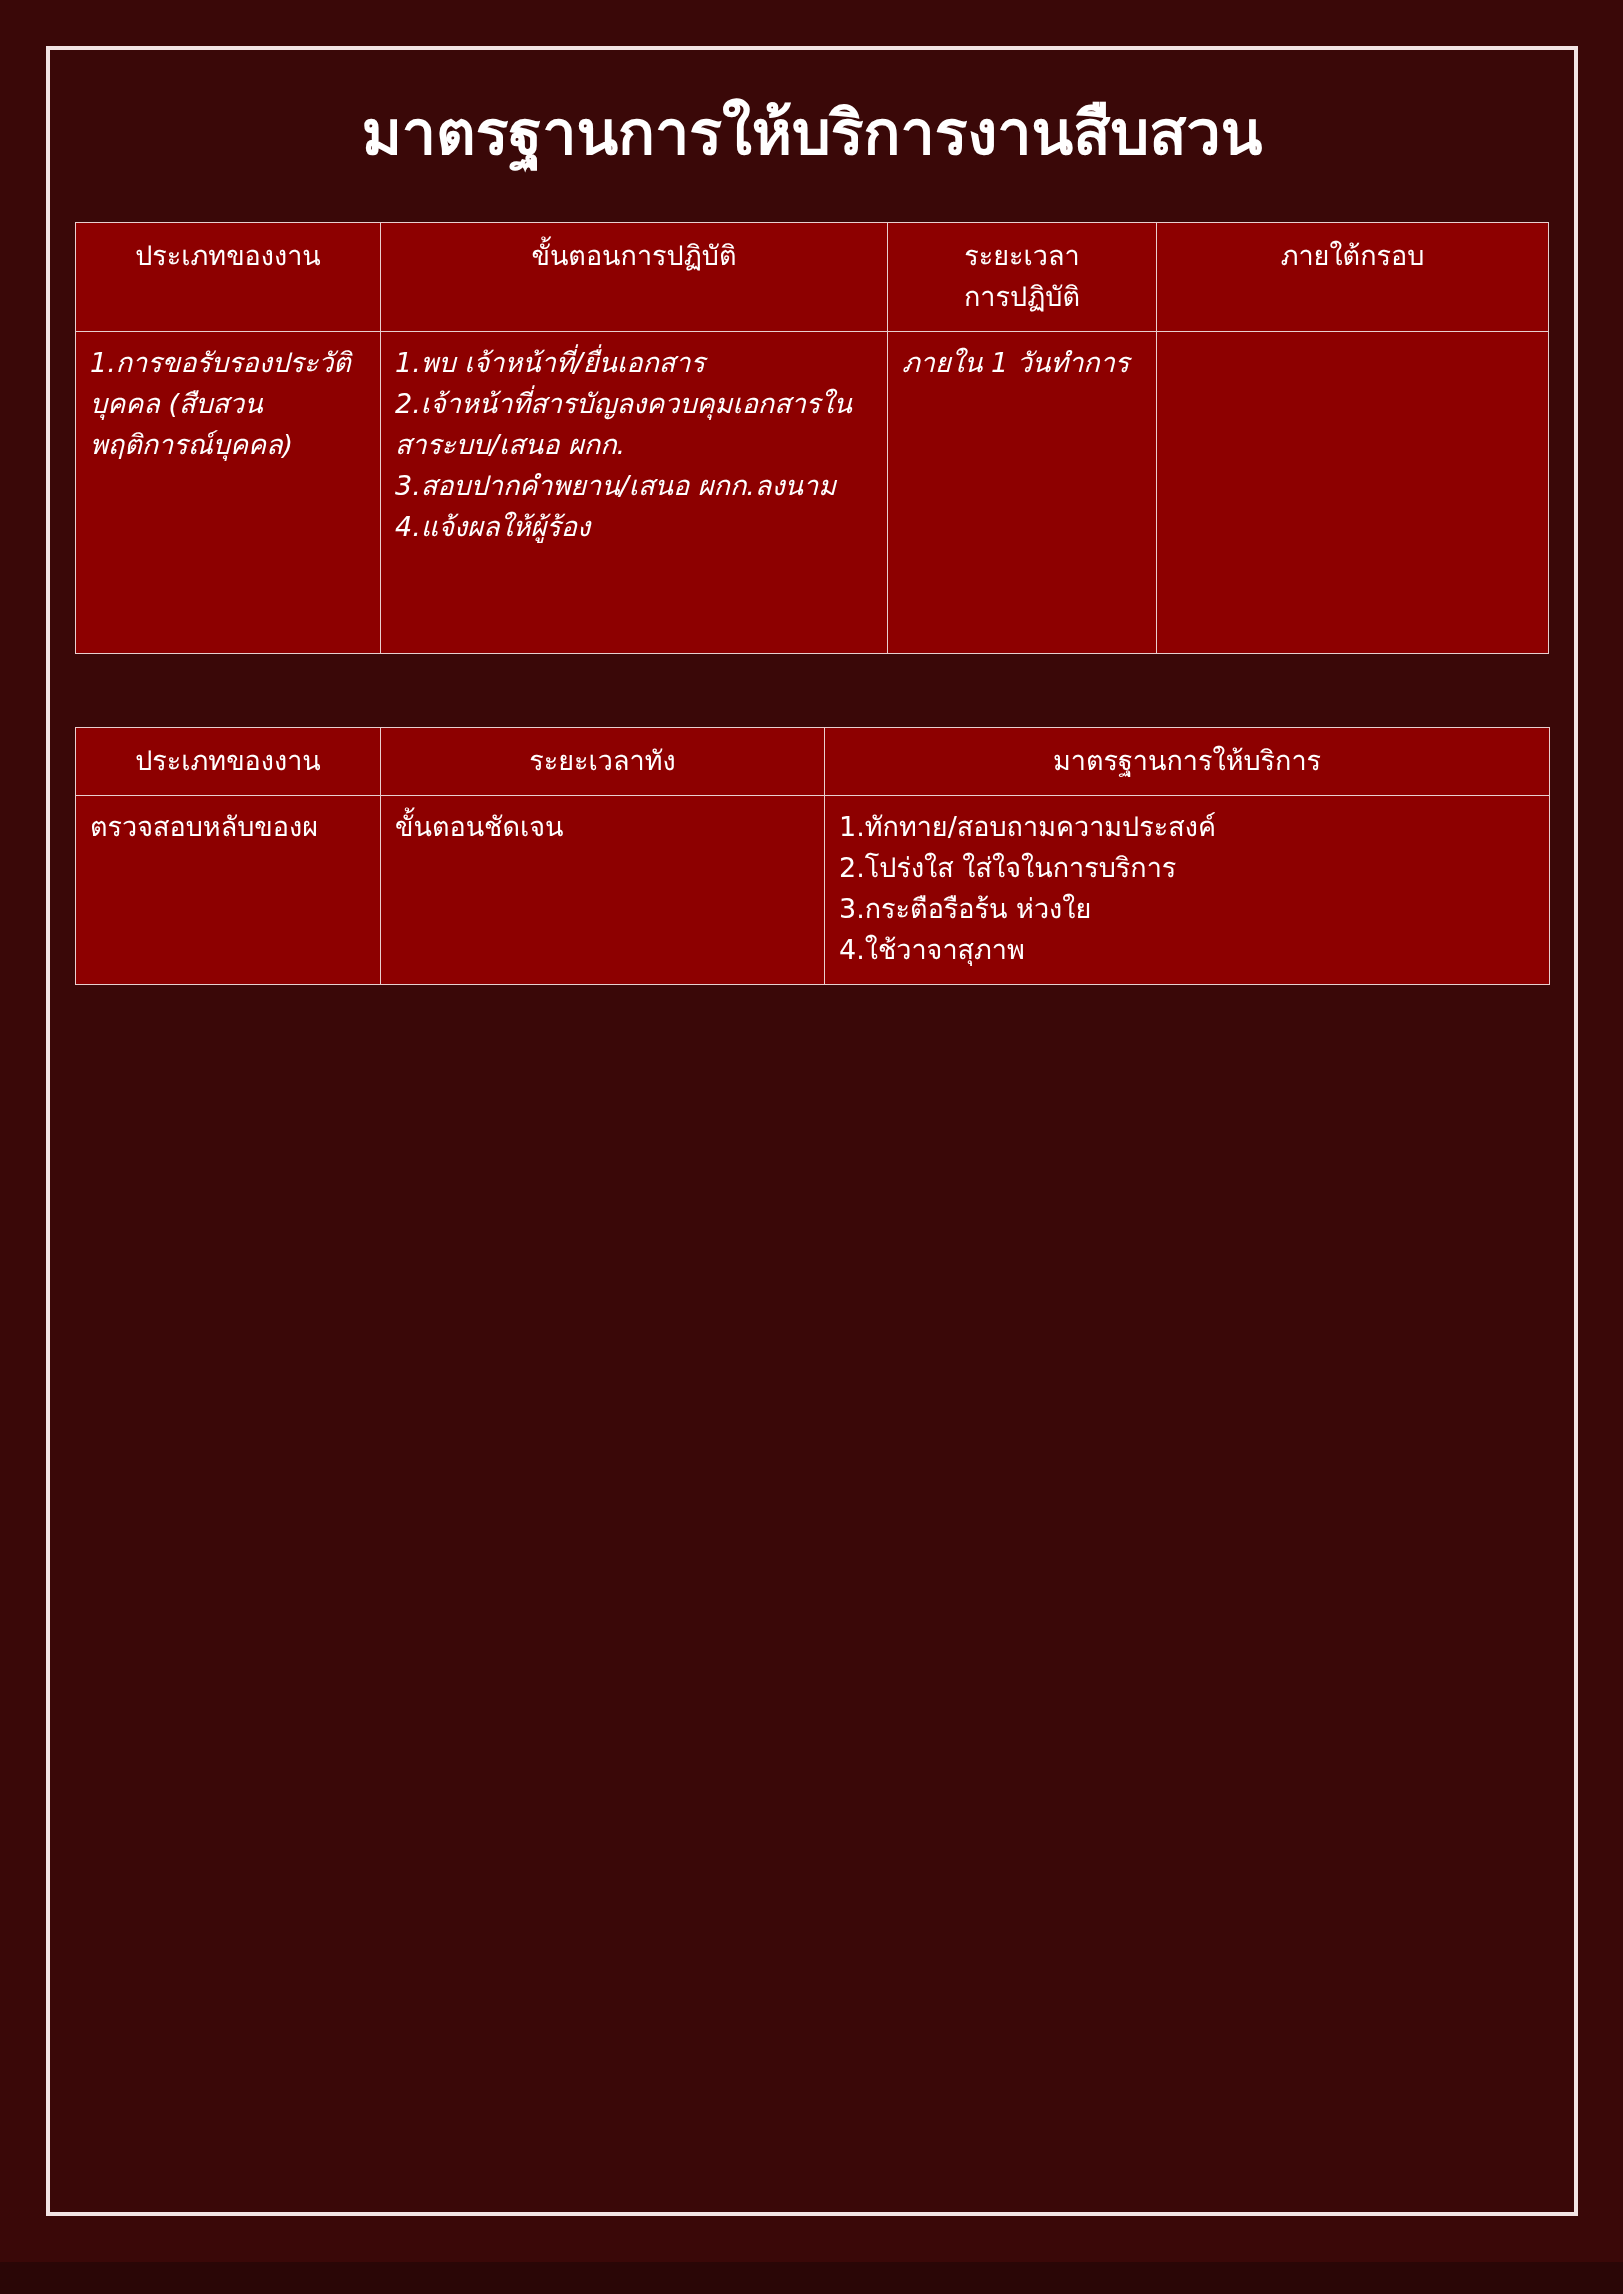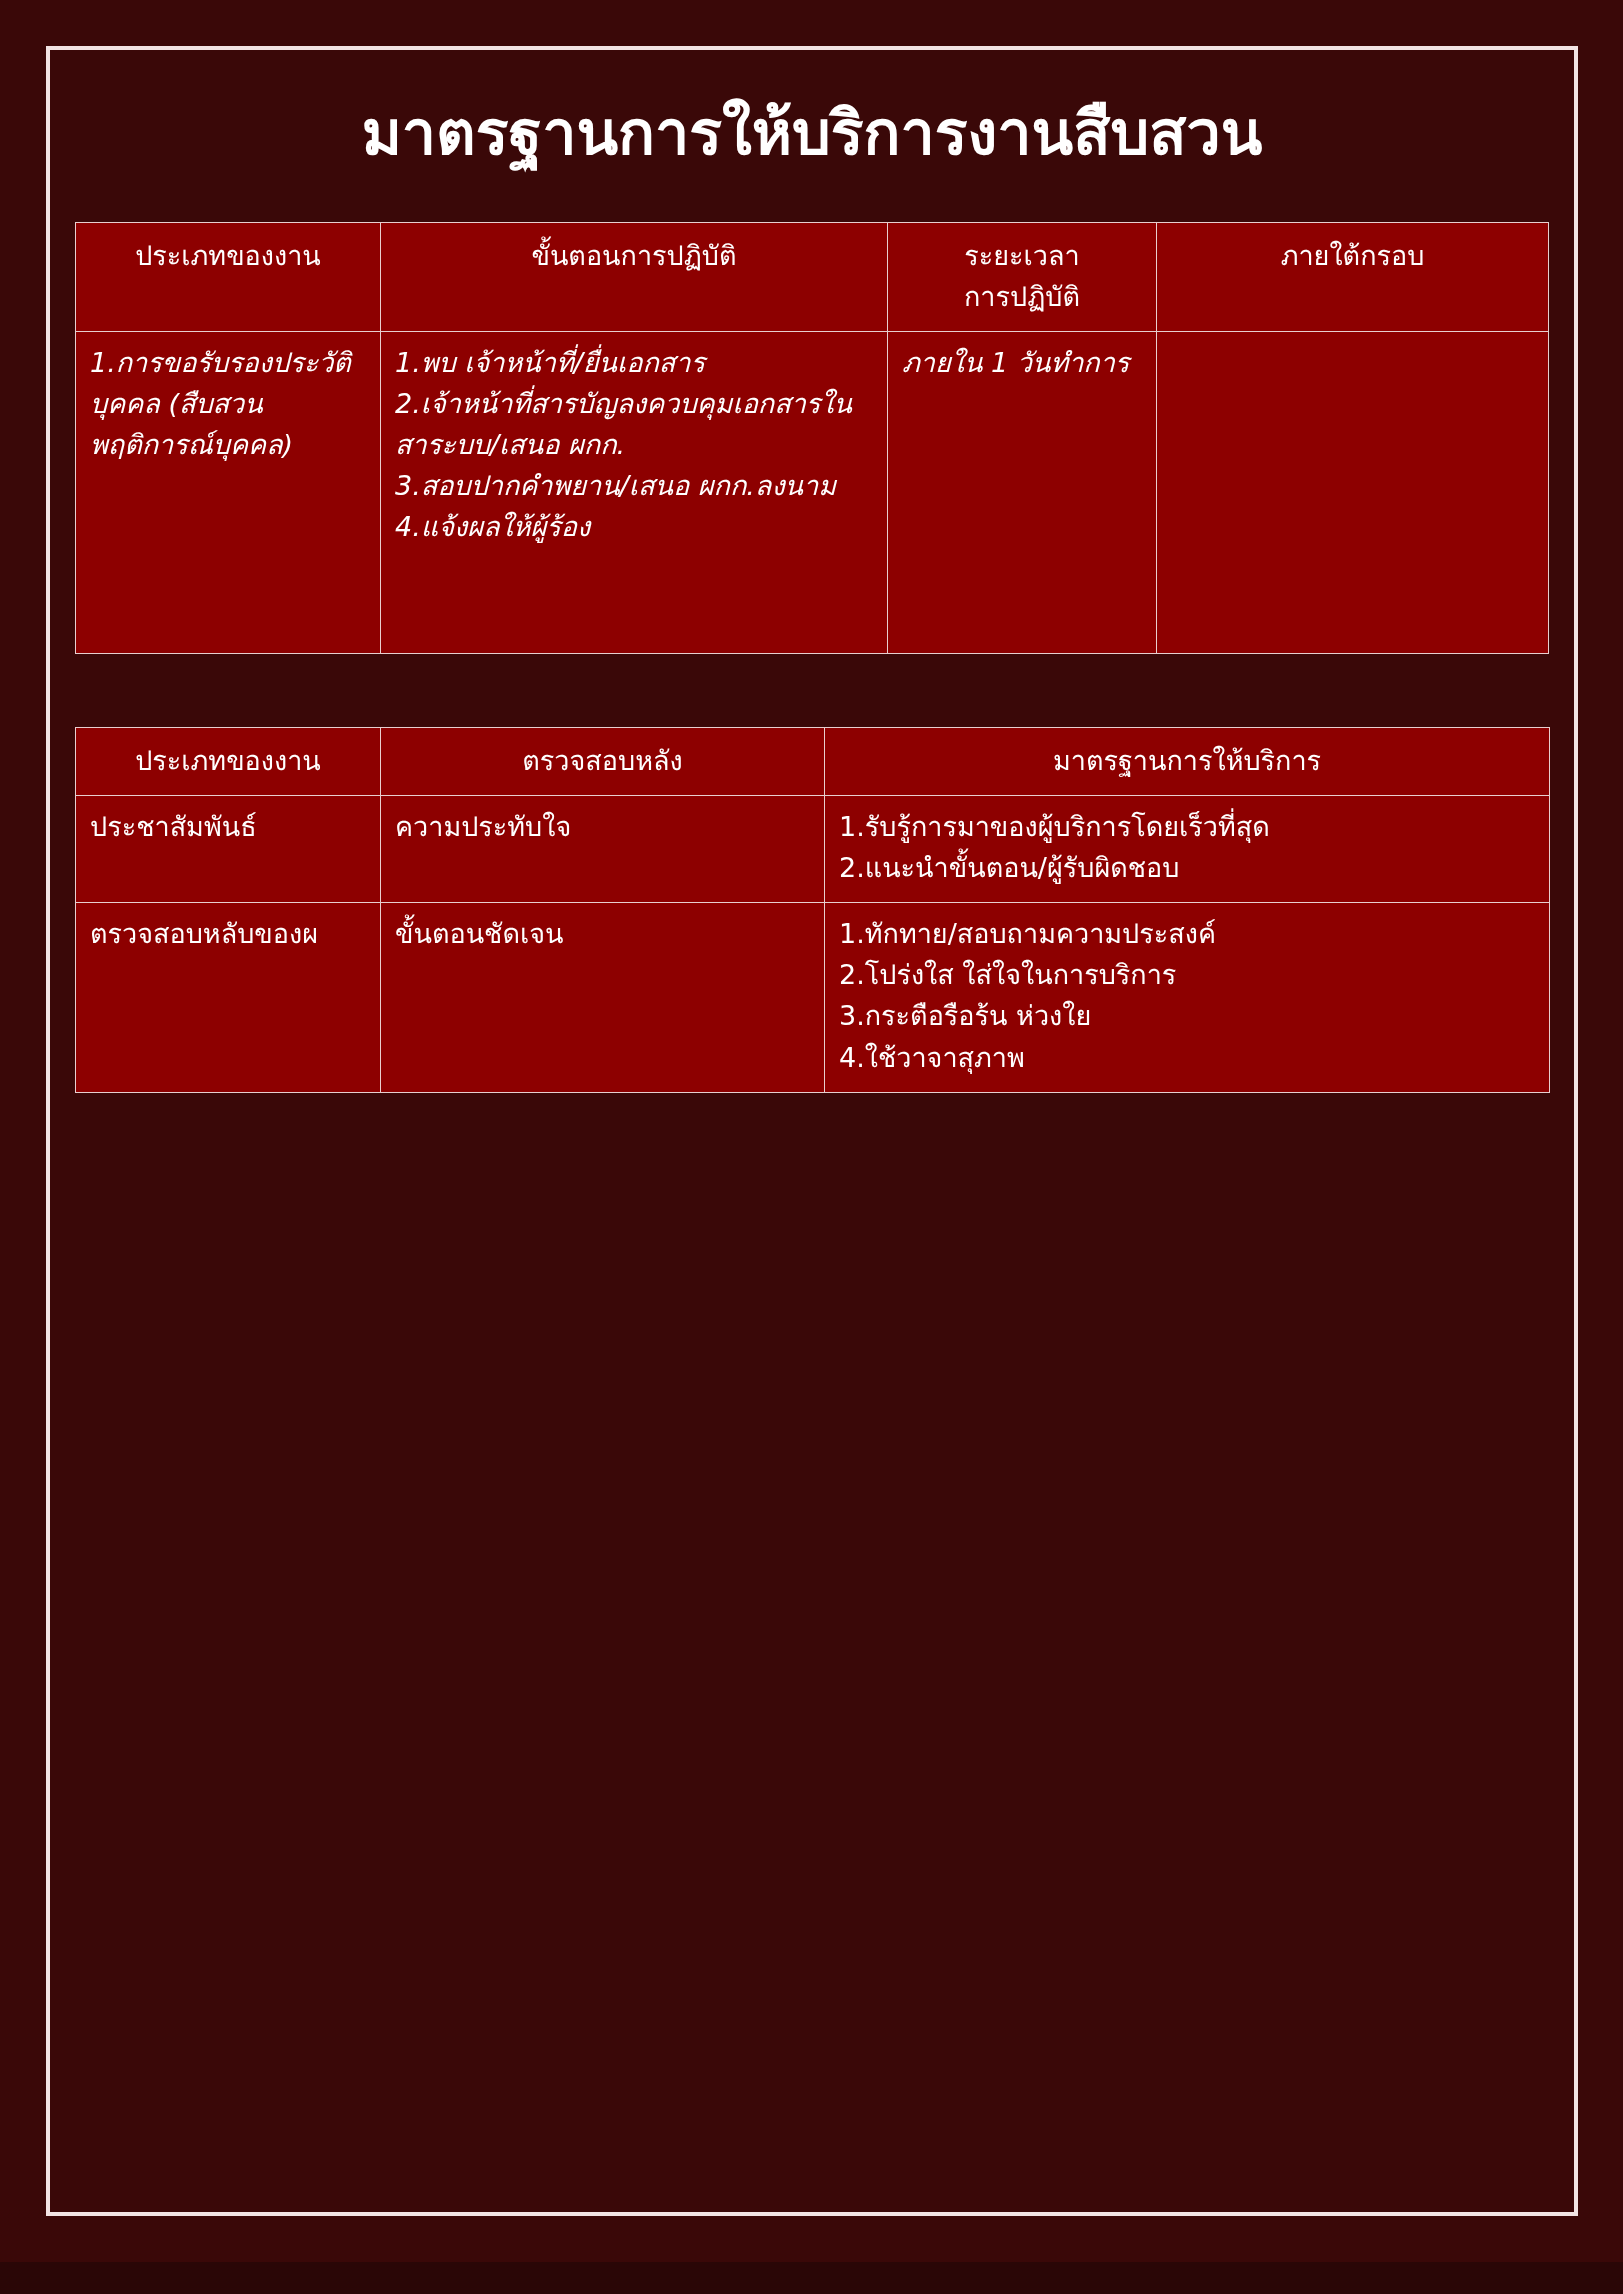--- a/index.html
+++ b/index.html
@@ -128,31 +128,25 @@
 
     <table class="sheet t2">
       <colgroup>
         <col class="c1">
           <col class="c2">
           <col class="c3">
       </colgroup>
       <thead>
         <tr>
           <th>ประเภทของงาน</th>
-          <th>ตรวจสอบหลัง</th>
+          <th>ระยะเวลาทัง</th>
           <th>มาตรฐานการให้บริการ</th>
         </tr>
       </thead>
       <tbody>
-        <tr>
-          <td style="white-space:pre-line">ประชาสัมพันธ์</td>
-          <td style="white-space:pre-line">ความประทับใจ</td>
-          <td style="white-space:pre-line">1.รับรู้การมาของผู้บริการโดยเร็วที่สุด
-2.แนะนำขั้นตอน/ผู้รับผิดชอบ</td>
-        </tr>
         <tr>
           <td style="white-space:pre-line">ตรวจสอบหลับของผ</td>
           <td style="white-space:pre-line">ขั้นตอนชัดเจน</td>
           <td style="white-space:pre-line">1.ทักทาย/สอบถามความประสงค์
 2.โปร่งใส ใส่ใจในการบริการ
 3.กระตือรือร้น ห่วงใย
 4.ใช้วาจาสุภาพ</td>
         </tr>
       </tbody>
     </table>

